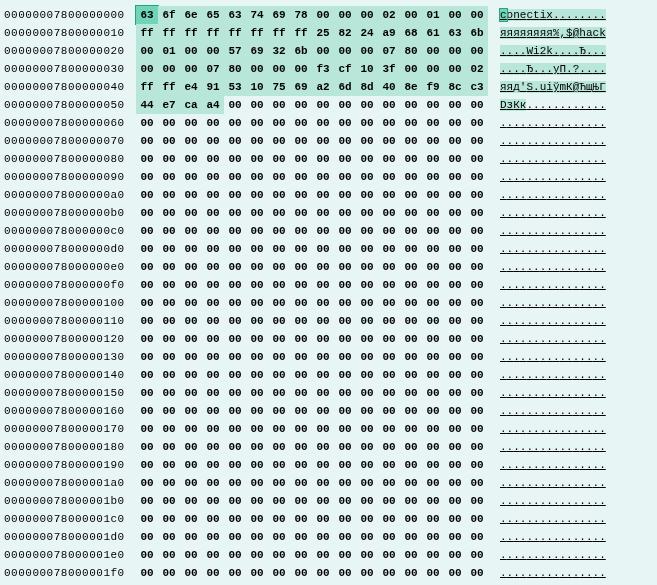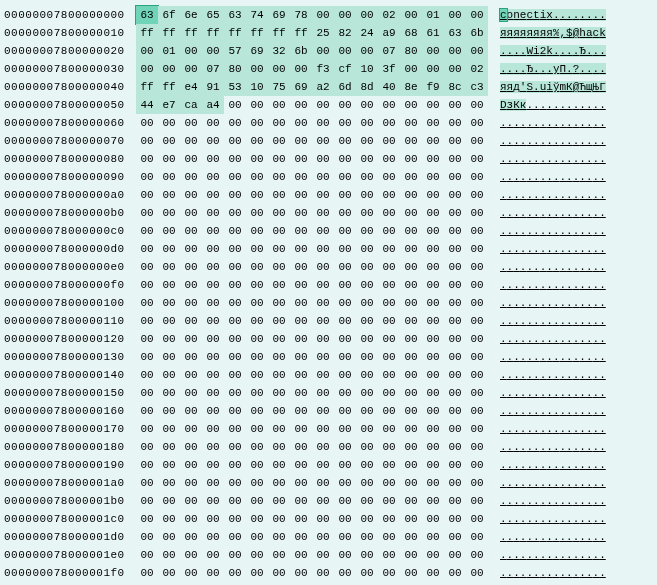--- a/index.html
+++ b/index.html
@@ -26,20 +26,21 @@
   }
   .offset {
     width: 128px;
     flex-shrink: 0;
     letter-spacing: 0.5px;
   }
   .hex {
     display: flex;
     flex-shrink: 0;
     padding: 0 4px;
+    font-weight: bold;
   }
   .byte {
     width: 22px;
     text-align: center;
     display: inline-block;
   }
   .ascii {
     width: 128px;
     padding-left: 8px;
     flex-shrink: 0;

